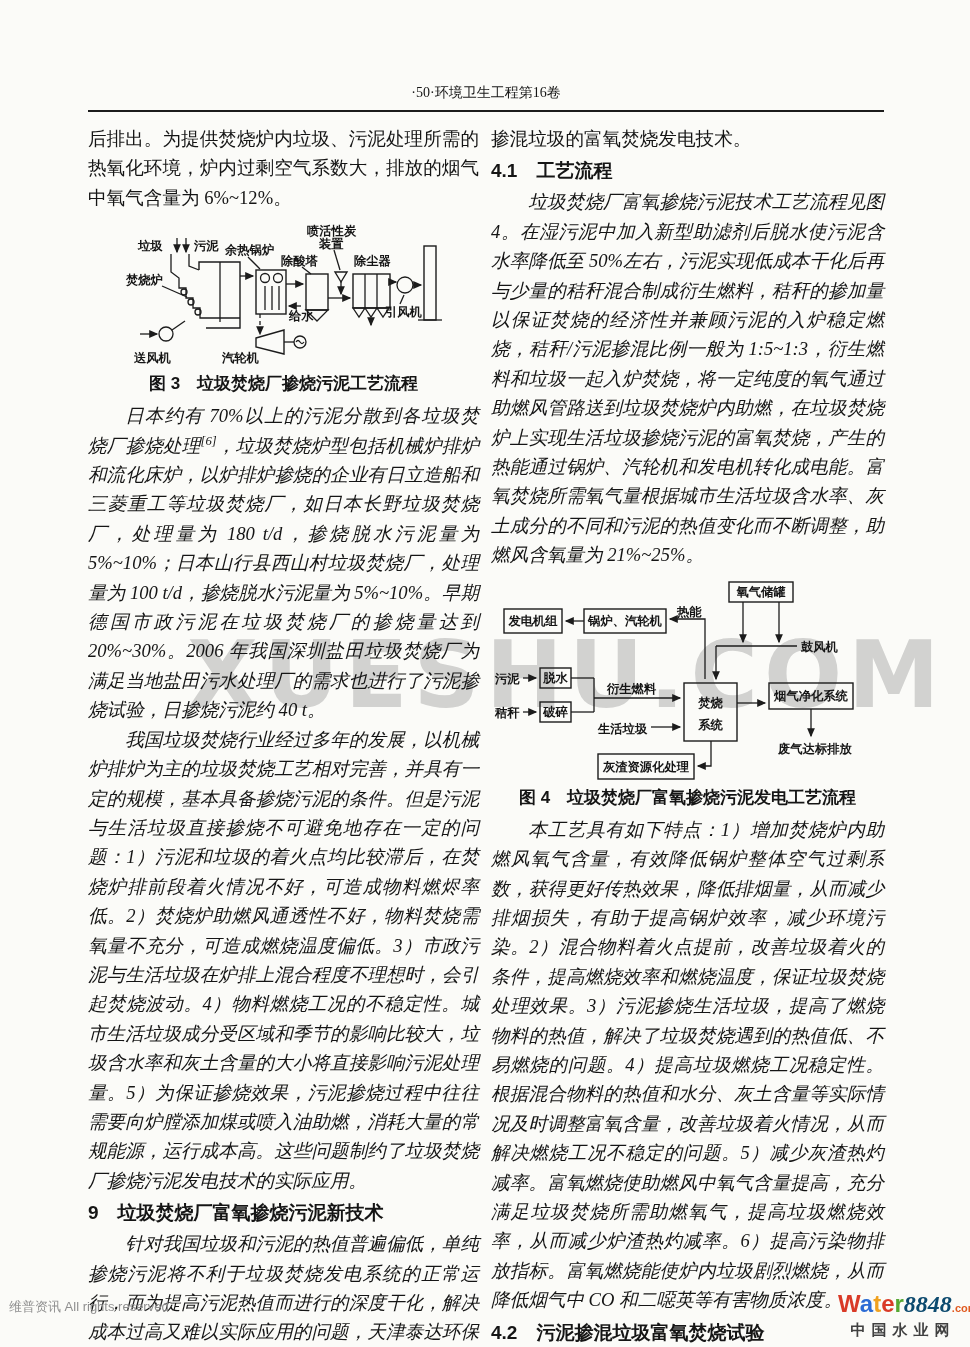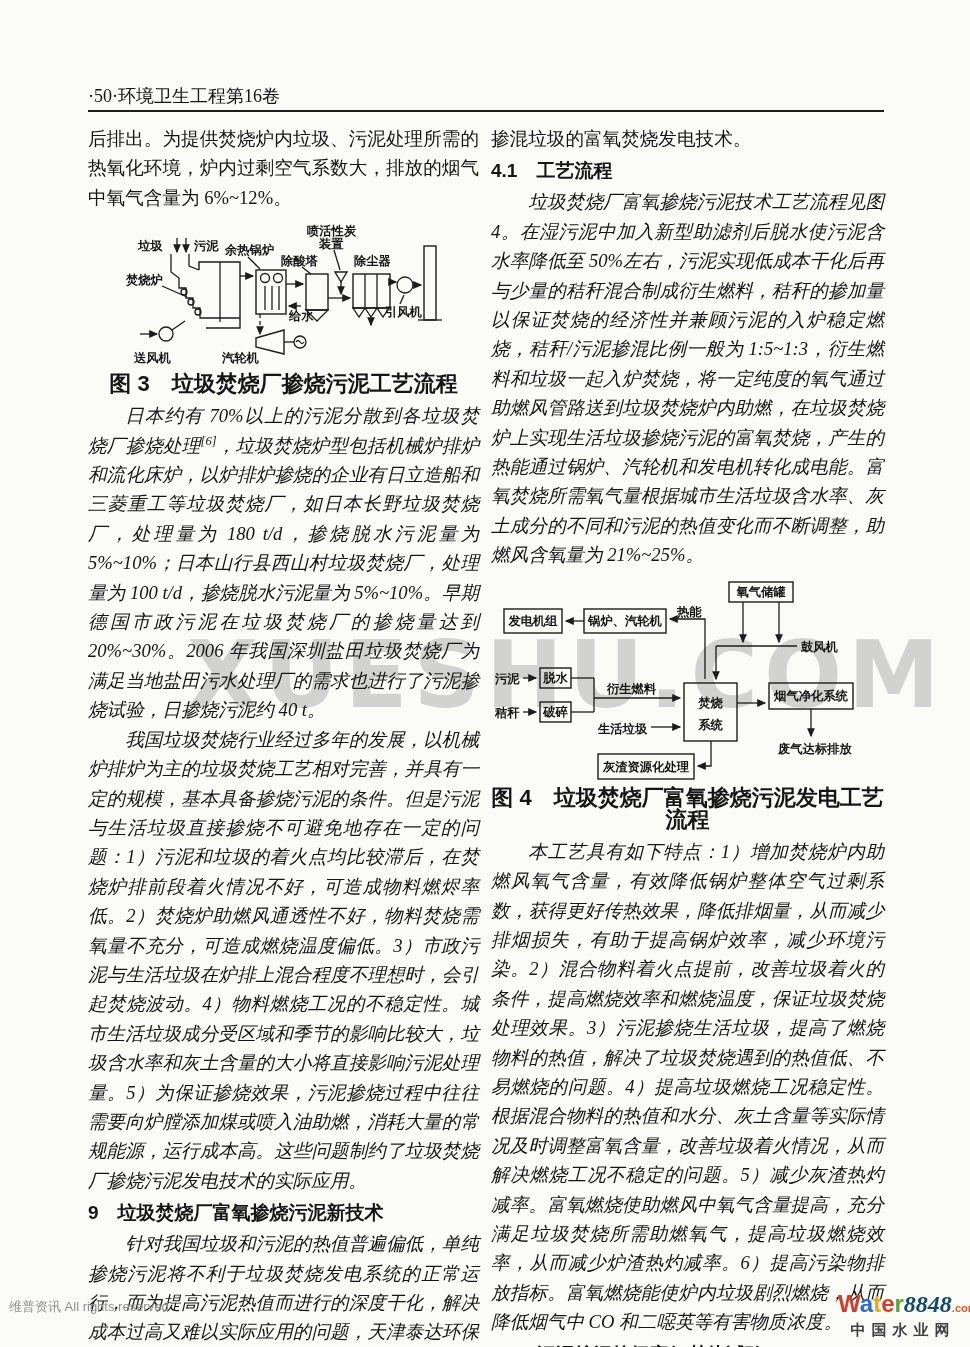--- a/index.html
+++ b/index.html
@@ -1,35 +1,35 @@
 <!DOCTYPE html>
 <html><head>
 <meta charset="utf-8">
 <style>
   html,body{margin:0;padding:0;}
   .page{position:relative;width:970px;height:1347px;background:#fbfbf8;
         font-family:"Liberation Serif","DejaVu Serif",serif;color:#151515;overflow:hidden;}
   
   .hdr{position:absolute;top:84px;left:88px;width:796px;display:flex;
-       justify-content:flex-start;align-items:baseline;font-size:18px;}
+       justify-content:center;align-items:baseline;font-size:14px;}
   .hdr-rule{position:absolute;top:110px;left:88px;width:796px;border-top:2.2px solid #1c1c1c;}
   
   .col{position:absolute;top:124px;font-size:18.6px;line-height:29.4px;text-align:justify;}
   .col-left{left:88px;width:391px;}
   .col-right{left:491px;width:393px;}
   p.para{margin:0;text-indent:2em;font-style:italic;}
   p.cont{margin:0;text-indent:0;}
   sup{font-size:0.68em;vertical-align:super;line-height:0;}
   h3.sec{margin:3px 0 2px 0;font-size:19px;line-height:29px;
          font-family:"Liberation Sans","DejaVu Sans",sans-serif;font-weight:bold;text-align:left;}
   
   .figure{margin:6px 0 6px 0;text-align:center;}
   .figure svg{display:block;margin:0 auto;}
   .caption{font-family:"Liberation Sans","DejaVu Sans",sans-serif;font-weight:bold;
-           font-size:22px;line-height:22px;text-align:center;margin-top:3px;}
+           font-size:17px;line-height:22px;text-align:center;margin-top:3px;}
   svg .lbl{font-family:"Liberation Sans","DejaVu Sans",sans-serif;font-weight:bold;
            font-size:12.3px;fill:#151515;}
   svg .ln{stroke:#1c1c1c;stroke-width:1.3;fill:none;}
   svg .bx{stroke:#1c1c1c;stroke-width:1.4;fill:none;}
   
   .watermark{position:absolute;left:187px;top:622px;width:760px;z-index:0;
              font-family:"DejaVu Sans","Liberation Sans",sans-serif;font-size:92px;
              font-weight:bold;color:#9a9a9a;opacity:0.42;letter-spacing:6px;
              white-space:nowrap;pointer-events:none;}
   .content-layer{position:relative;z-index:1;}

